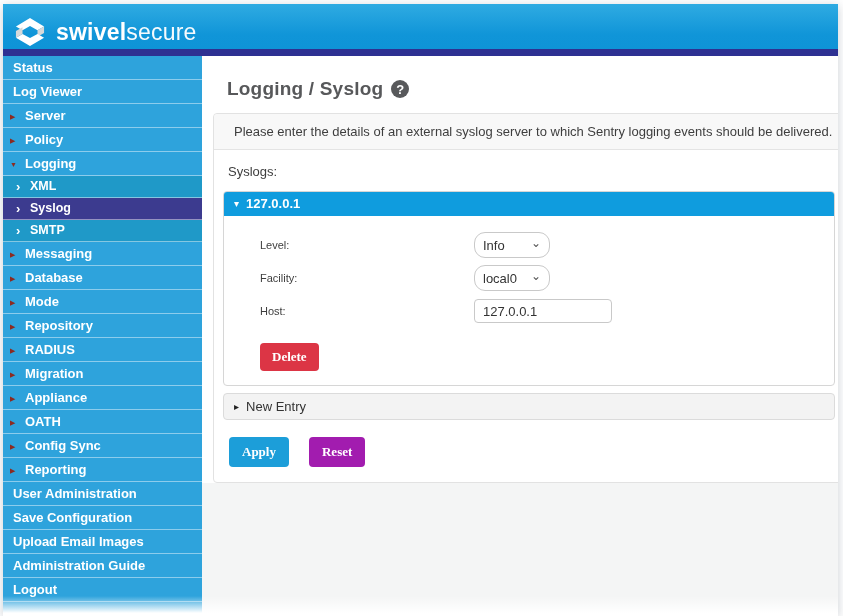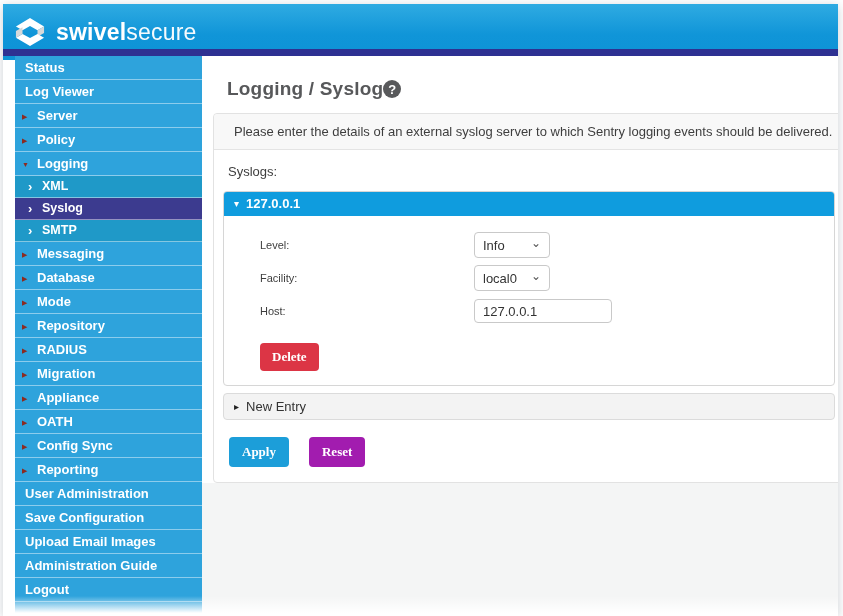--- a/index.html
+++ b/index.html
@@ -21,21 +21,21 @@
   }
   .logo{display:inline-flex;margin-right:9px;}
   .brand{color:#fff;font-size:23px;letter-spacing:.2px;}
   .brand b{font-weight:700;}
   .brand span{font-weight:400;opacity:.96;}
   .accent-bar{
     position:absolute;top:45px;left:0;right:0;height:7px;background:#2E3192;
   }
   
   .sidebar{
-    position:absolute;top:52px;left:12px;width:227px;bottom:0;
+    position:absolute;top:52px;left:0;width:227px;bottom:0;
     background:#2EA3DC;
   }
   .nav-item{
     position:relative;height:23px;line-height:23px;
     border-bottom:1px solid rgba(255,255,255,.45);
     color:#fff;font-size:13px;font-weight:700;
     padding-left:10px;cursor:pointer;box-sizing:content-box;
     white-space:nowrap;
   }
   .nav-item.expand,.nav-item.expanded{padding-left:22px;}
@@ -51,21 +51,21 @@
   .sub-arrow{
     position:absolute;left:13px;top:50%;transform:translateY(-54%);
     font-size:13px;color:#fff;line-height:1;font-weight:700;
   }
   
   .main{
     position:absolute;top:52px;left:199px;right:0;bottom:0;
     background:#fff;display:flex;flex-direction:column;overflow:hidden;
   }
   .title-row{
-    margin:22px 0 13px 25px;display:flex;align-items:center;flex:0 0 auto;
+    margin:22px 0 13px 25px;display:flex;align-items:center;gap:8px;flex:0 0 auto;
   }
   .page-title{
     margin:0;font-size:19px;font-weight:700;color:#57585A;letter-spacing:.2px;
   }
   .help{
     width:18px;height:18px;border-radius:50%;background:#58595B;color:#fff;
     font-size:13px;font-weight:700;display:inline-flex;align-items:center;
     justify-content:center;cursor:pointer;line-height:1;
   }
   .panel{
@@ -82,21 +82,21 @@
   .entry-header{
     background:#0F9CDE;color:#fff;font-size:13px;font-weight:700;
     padding:4px 10px 5px 10px;border-radius:3px 3px 0 0;cursor:pointer;
     display:flex;align-items:center;gap:7px;
   }
   .entry-header .caret{font-size:10px;line-height:1;}
   .entry-body{padding:16px 0 14px 36px;}
   .field-row{display:flex;align-items:center;height:26px;margin-bottom:7px;}
   .flabel{width:214px;font-size:11px;color:#3E3E3E;}
   .select{
-    width:58px;height:24px;border:1px solid #C9C9C9;border-radius:4px;
+    width:58px;height:24px;border:1px solid #C9C9C9;border-radius:11px;
     background:#fff;display:flex;align-items:center;justify-content:space-between;
     padding:0 8px;font-size:13px;color:#333;cursor:pointer;
   }
   .select .chev{font-size:12px;color:#555;line-height:1;margin-top:-4px;}
   .text-input{
     width:120px;height:22px;border:1px solid #C9C9C9;border-radius:4px;
     padding:0 8px;font-size:13px;color:#333;outline:none;
     font-family:"Liberation Sans","DejaVu Sans",sans-serif;
   }
   .btn{

